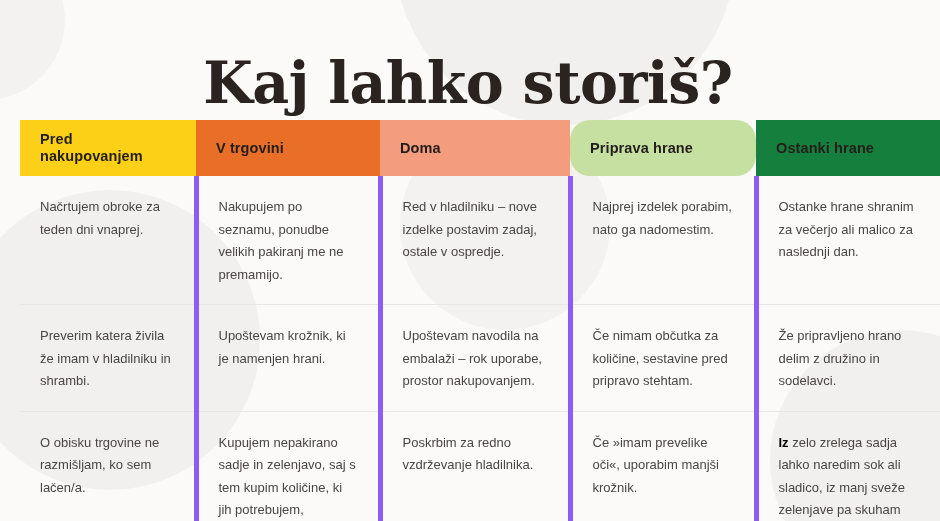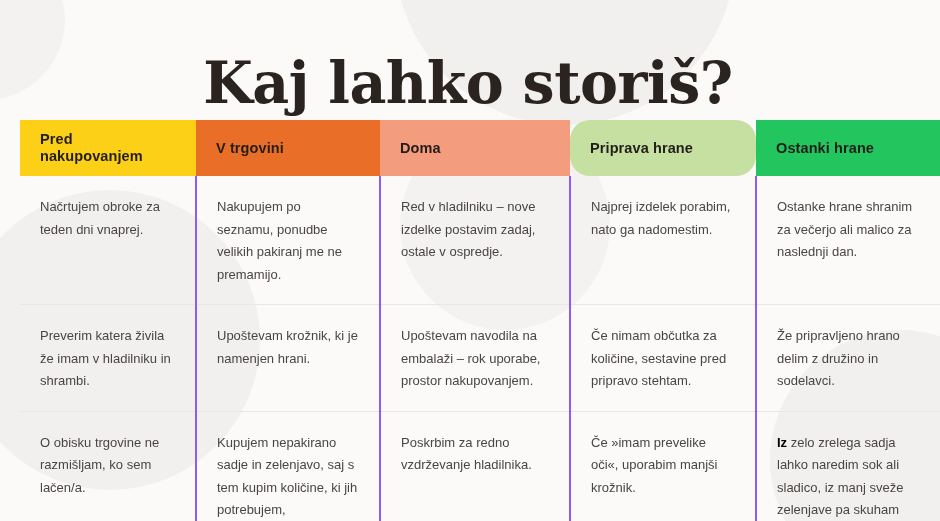--- a/index.html
+++ b/index.html
@@ -75,29 +75,29 @@
     font-size: 14.5px;
     font-weight: 700;
     color: #241E1B;
     letter-spacing: 0.1px;
     line-height: 17px;
   }
   thead th.hdr-1 { background: #FCD017; }
   thead th.hdr-2 { background: #E96F28; }
   thead th.hdr-3 { background: #F39C7E; }
   thead th.hdr-4 { background: #C5E0A1; border-radius: 20px; }
-  thead th.hdr-5 { background: #22c55e; }
+  thead th.hdr-5 { background: #15803d; }
 
   tbody td {
     vertical-align: top;
     padding: 20px 20px 18px 20px;
     font-size: 13px;
     line-height: 22.5px;
     color: #4A4543;
-    border-right: 2px solid #8b5cf6;
+    border-right: 5px solid #8b5cf6;
     border-bottom: 1px solid #E9E7E4;
     background: transparent;
   }
   tbody td:last-child { border-right: none; }
   tbody tr:last-child td { border-bottom: none; }
 
   tbody td .lead-bold { font-weight: 700; color: #000000; }
 </style>
 </head>
 <body>

